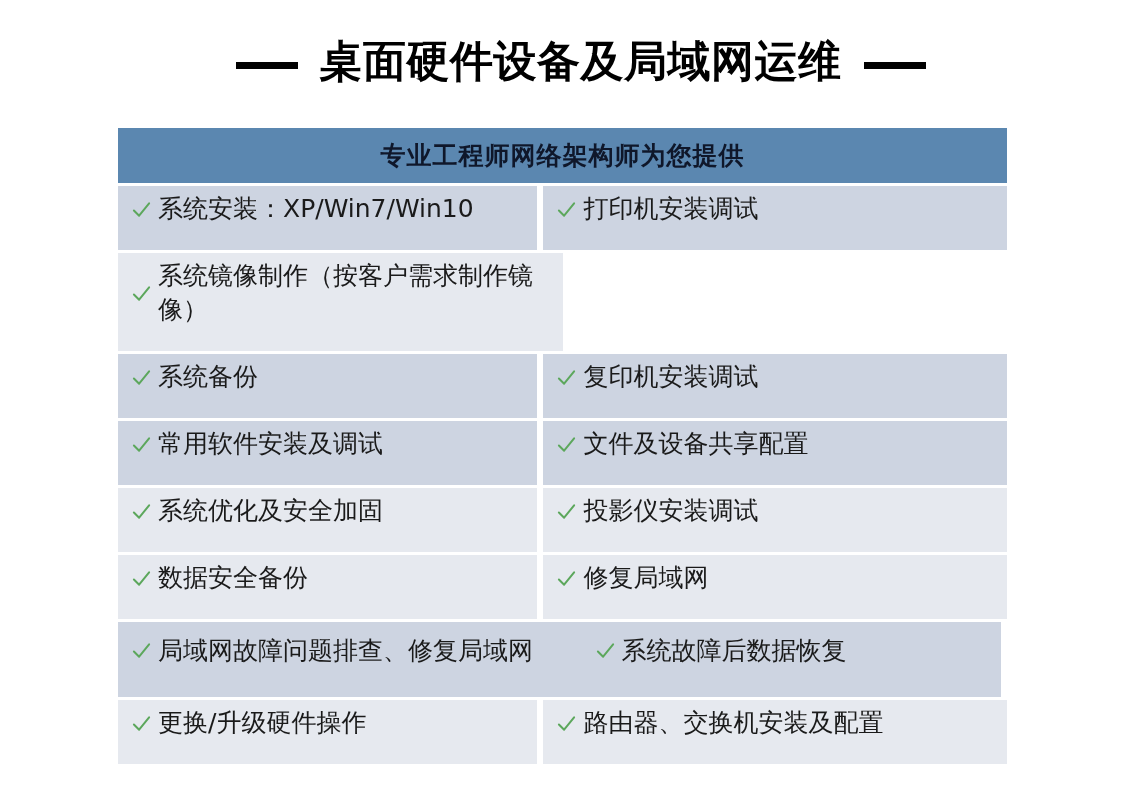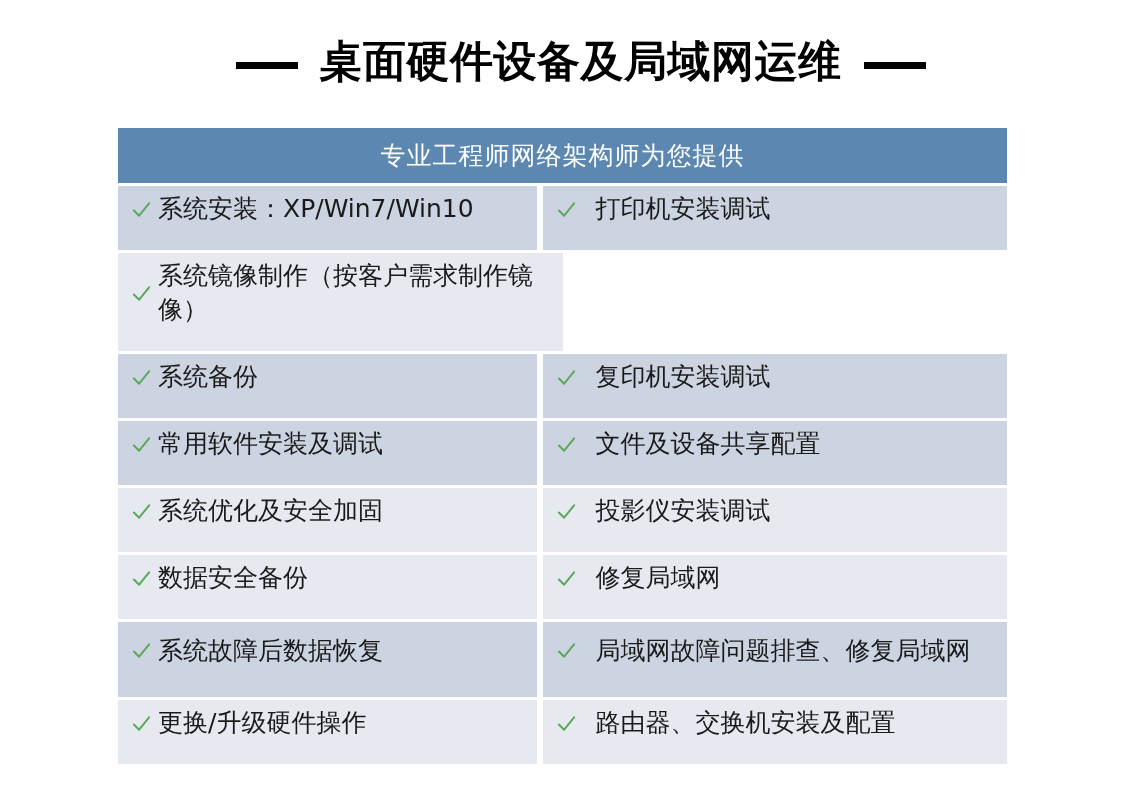--- a/index.html
+++ b/index.html
@@ -51,23 +51,23 @@
 
   .svc-header {
     height: 55px;
     background: #5B87B0;
     display: flex;
     align-items: center;
     justify-content: center;
   }
   .svc-header-text {
     font-family: "DejaVu Serif", "Liberation Serif", serif;
-    font-weight: normal;
+    font-weight: bold;
     font-size: 25px;
-    color: #ffffff;
+    color: #0f172a;
     letter-spacing: 1px;
     line-height: 1;
   }
 
   .svc-rows {
     margin-top: 3px;
   }
 
   .svc-row {
     display: flex;
@@ -76,21 +76,21 @@
   }
 
   .svc-cell {
     box-sizing: border-box;
     display: flex;
     align-items: center;
     padding: 6px 10px 24px 14px;
     min-height: 54px;
   }
   .svc-cell.col-left  { width: 445px; margin-right: 6px; }
-  .svc-cell.col-right { width: 492px; gap: 12px; }
+  .svc-cell.col-right { width: 492px; }
 
   .tone-a .svc-cell { background: #CDD4E1; }
   .tone-b .svc-cell { background: #E6E9EF; }
 
   .check-icon {
     flex: 0 0 auto;
     width: 19px;
     height: 19px;
     margin-right: 7px;
     align-self: center;
@@ -201,31 +201,31 @@
       </div>
       <div class="svc-cell col-right">
         <svg class="check-icon" viewBox="0 0 20 20">
             <path d="M2 11 L7.5 16.5 L18 3.5" fill="none" stroke="#5CA75C" stroke-width="2.1" stroke-linecap="round" stroke-linejoin="round"></path>
           </svg>
         <span class="cell-text">修复局域网</span>
       </div>
     </div>
 
     <div class="svc-row tone-a tall">
+      <div class="svc-cell col-right">
+        <svg class="check-icon" viewBox="0 0 20 20">
+            <path d="M2 11 L7.5 16.5 L18 3.5" fill="none" stroke="#5CA75C" stroke-width="2.1" stroke-linecap="round" stroke-linejoin="round"></path>
+          </svg>
+        <span class="cell-text">局域网故障问题排查、修复局域网</span>
+      </div>
       <div class="svc-cell col-left">
         <svg class="check-icon" viewBox="0 0 20 20">
             <path d="M2 11 L7.5 16.5 L18 3.5" fill="none" stroke="#5CA75C" stroke-width="2.1" stroke-linecap="round" stroke-linejoin="round"></path>
           </svg>
         <span class="cell-text">系统故障后数据恢复</span>
-      </div>
-      <div class="svc-cell col-right">
-        <svg class="check-icon" viewBox="0 0 20 20">
-            <path d="M2 11 L7.5 16.5 L18 3.5" fill="none" stroke="#5CA75C" stroke-width="2.1" stroke-linecap="round" stroke-linejoin="round"></path>
-          </svg>
-        <span class="cell-text">局域网故障问题排查、修复局域网</span>
       </div>
     </div>
 
     <div class="svc-row tone-b">
       <div class="svc-cell col-left">
         <svg class="check-icon" viewBox="0 0 20 20">
             <path d="M2 11 L7.5 16.5 L18 3.5" fill="none" stroke="#5CA75C" stroke-width="2.1" stroke-linecap="round" stroke-linejoin="round"></path>
           </svg>
         <span class="cell-text">更换/升级硬件操作</span>
       </div>

